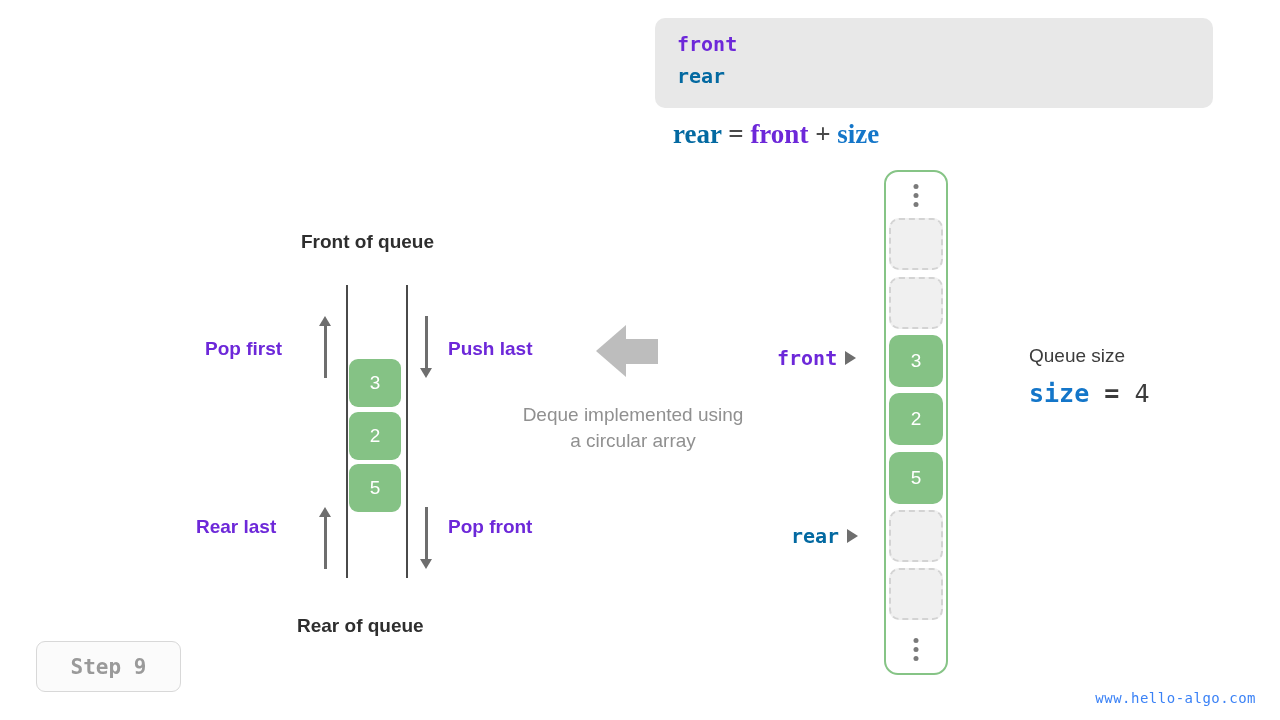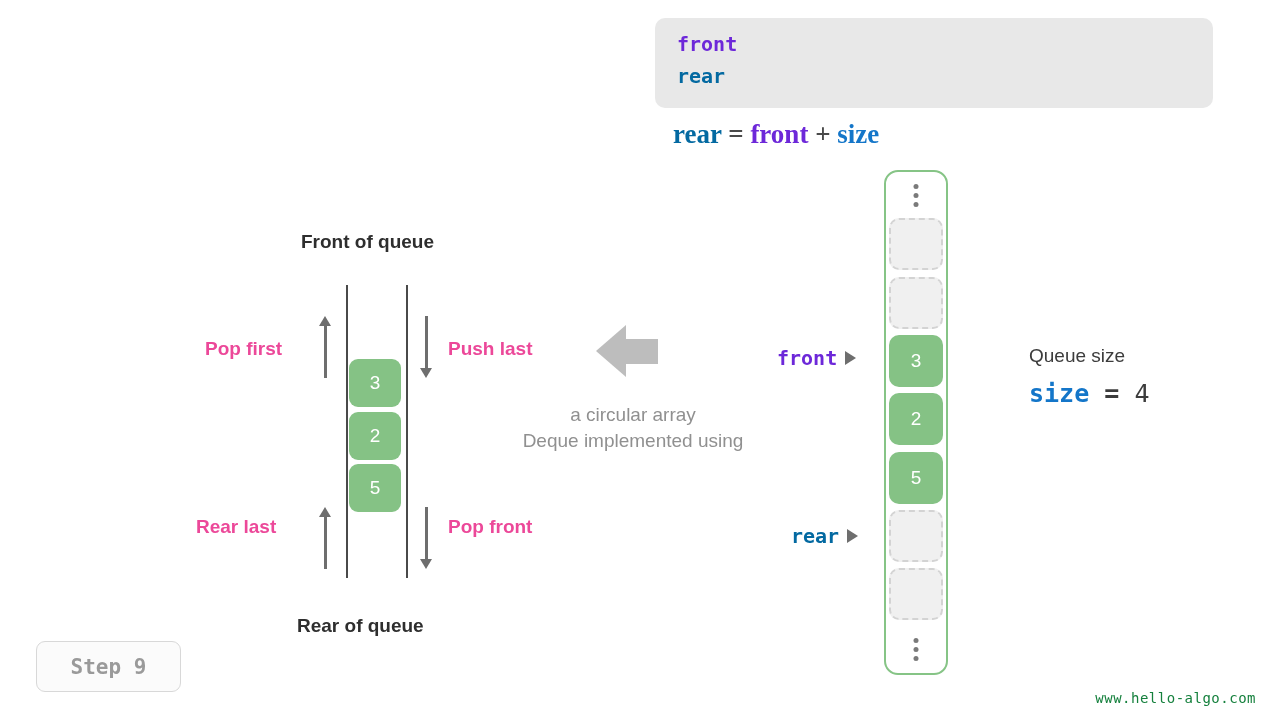--- a/index.html
+++ b/index.html
@@ -104,21 +104,21 @@
   .arrow-up .head  { top: 0; border-bottom: 10px solid #6e6e6e; }
   .arrow-down .shaft { top: 0; bottom: 8px; }
   .arrow-down .head  { bottom: 0; border-top: 10px solid #6e6e6e; }
 
   #arrow-pop-first  { left: 318px; top: 316px; }
   #arrow-push-first { left: 419px; top: 316px; }
   #arrow-push-last  { left: 318px; top: 507px; }
   #arrow-pop-last   { left: 419px; top: 507px; }
 
   .op-label {
-    font-size: 19px; font-weight: bold; color: #ec4899;
+    font-size: 19px; font-weight: bold; color: #6d28d9;
     white-space: nowrap;
   }
   #label-pop-first  { left: 205px; top: 338px; }
   #label-push-first { left: 448px; top: 338px; }
   #label-push-last  { left: 196px; top: 516px; }
   #label-pop-last   { left: 448px; top: 516px; }
 
   
   #big-arrow { left: 596px; top: 325px; width: 62px; height: 53px; }
   #big-arrow .tip {
@@ -229,21 +229,21 @@
     font-weight: bold; font-size: 21px;
     color: #9a9a9a;
     box-sizing: border-box;
   }
 
   
   #watermark {
     right: 24px; bottom: 14px;
     font-family: "DejaVu Sans Mono", monospace;
     font-size: 14px;
-    color: #15803d;
+    color: #3b82f6;
     letter-spacing: 0.5px;
     margin-top: 17px;
   }
 </style>
 </head>
 <body>
 
 <div class="abs" id="info-box">
   <div class="info-line">
     <span class="kw kw-front">front</span>
@@ -292,22 +292,22 @@
 <div class="abs op-label" id="label-push-first">Push last</div>
 <div class="abs op-label" id="label-push-last">Rear last</div>
 <div class="abs op-label" id="label-pop-last">Pop front</div>
 
 <div class="abs" id="big-arrow">
   <div class="tip"></div>
     <div class="tail"></div>
 </div>
 
 <div class="abs" id="caption">
+  <div>Deque implemented using</div>
   <div>a circular array</div>
-  <div>Deque implemented using</div>
 </div>
 
 <div class="abs" id="array-container">
   <div class="ellipsis" id="ellipsis-top">
     <span></span>
       <span></span>
       <span></span>
   </div>
 
   <div class="slot empty" style="top:46px"></div>

